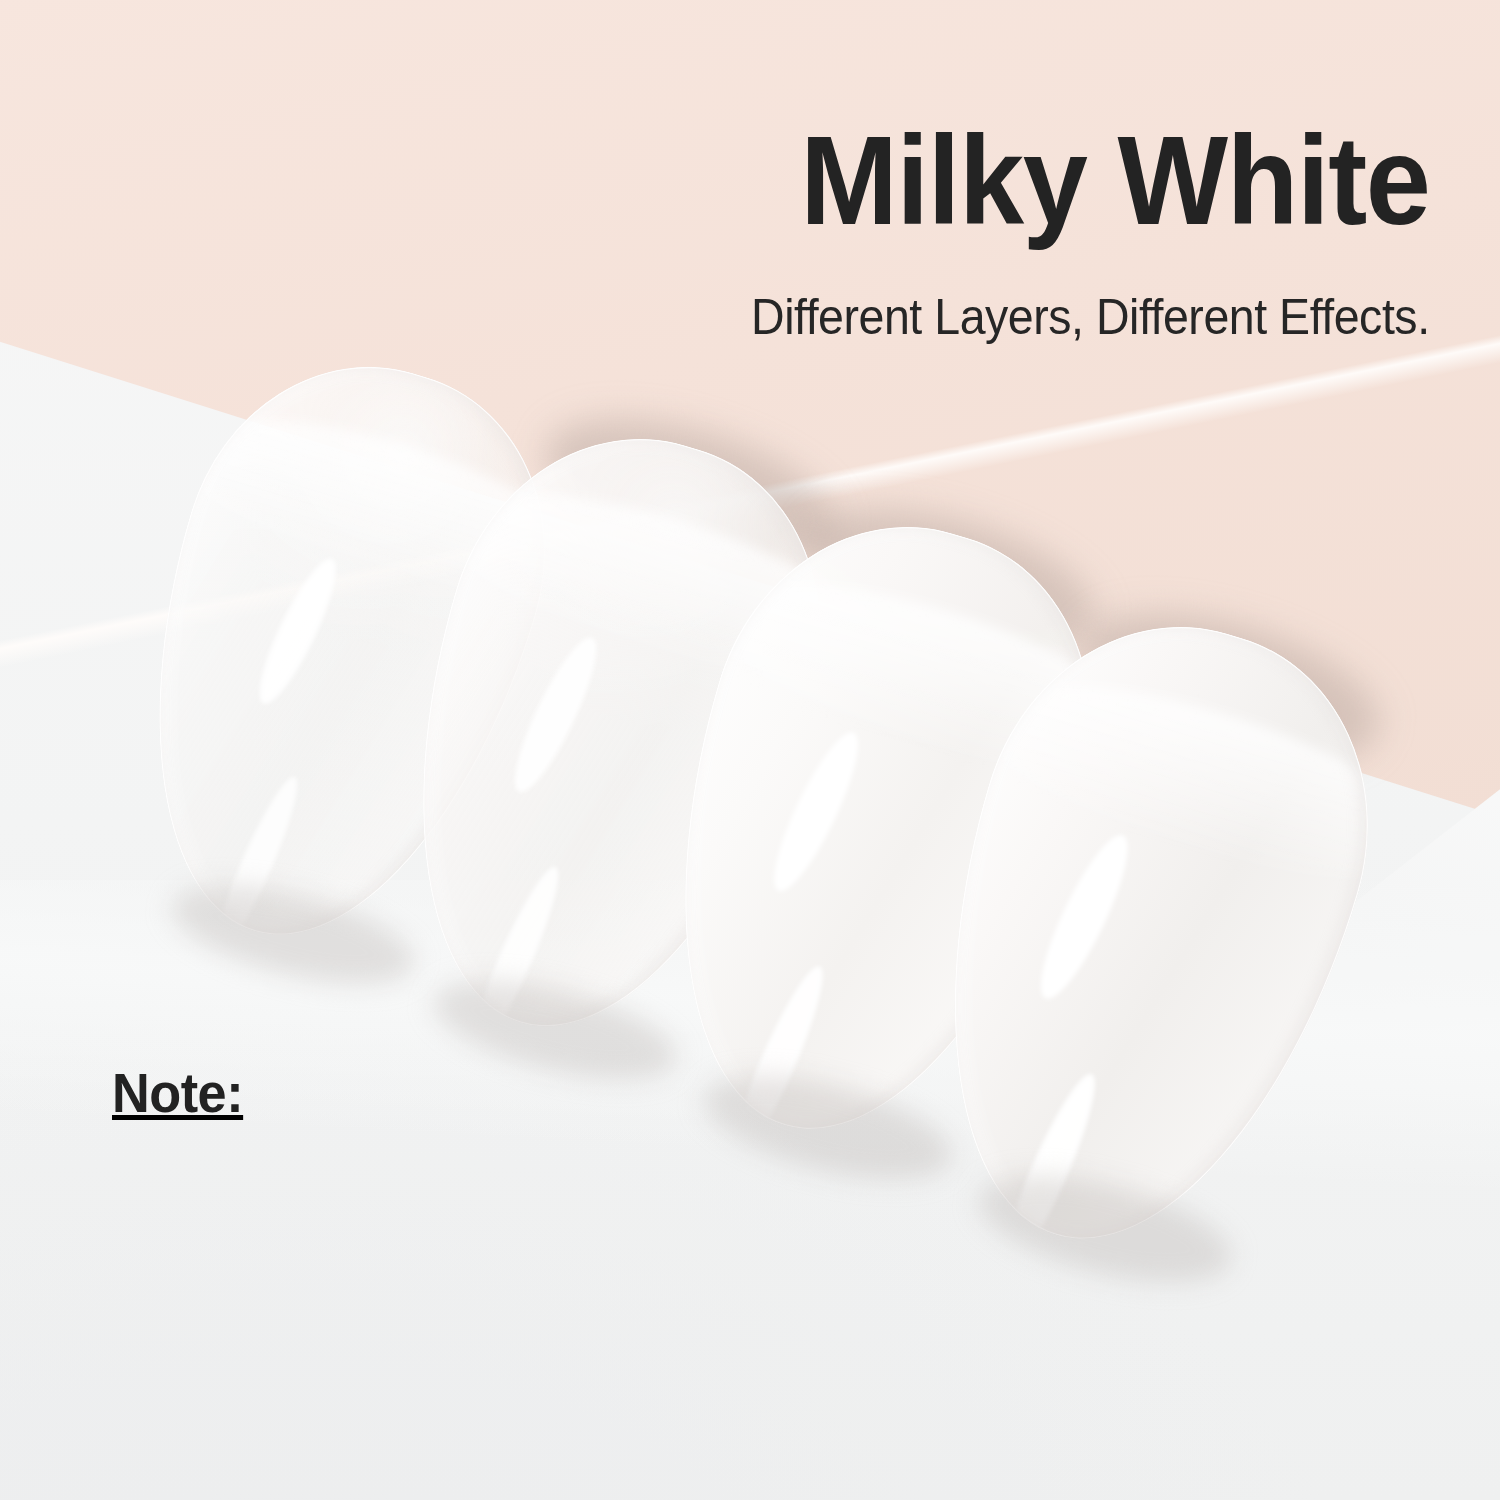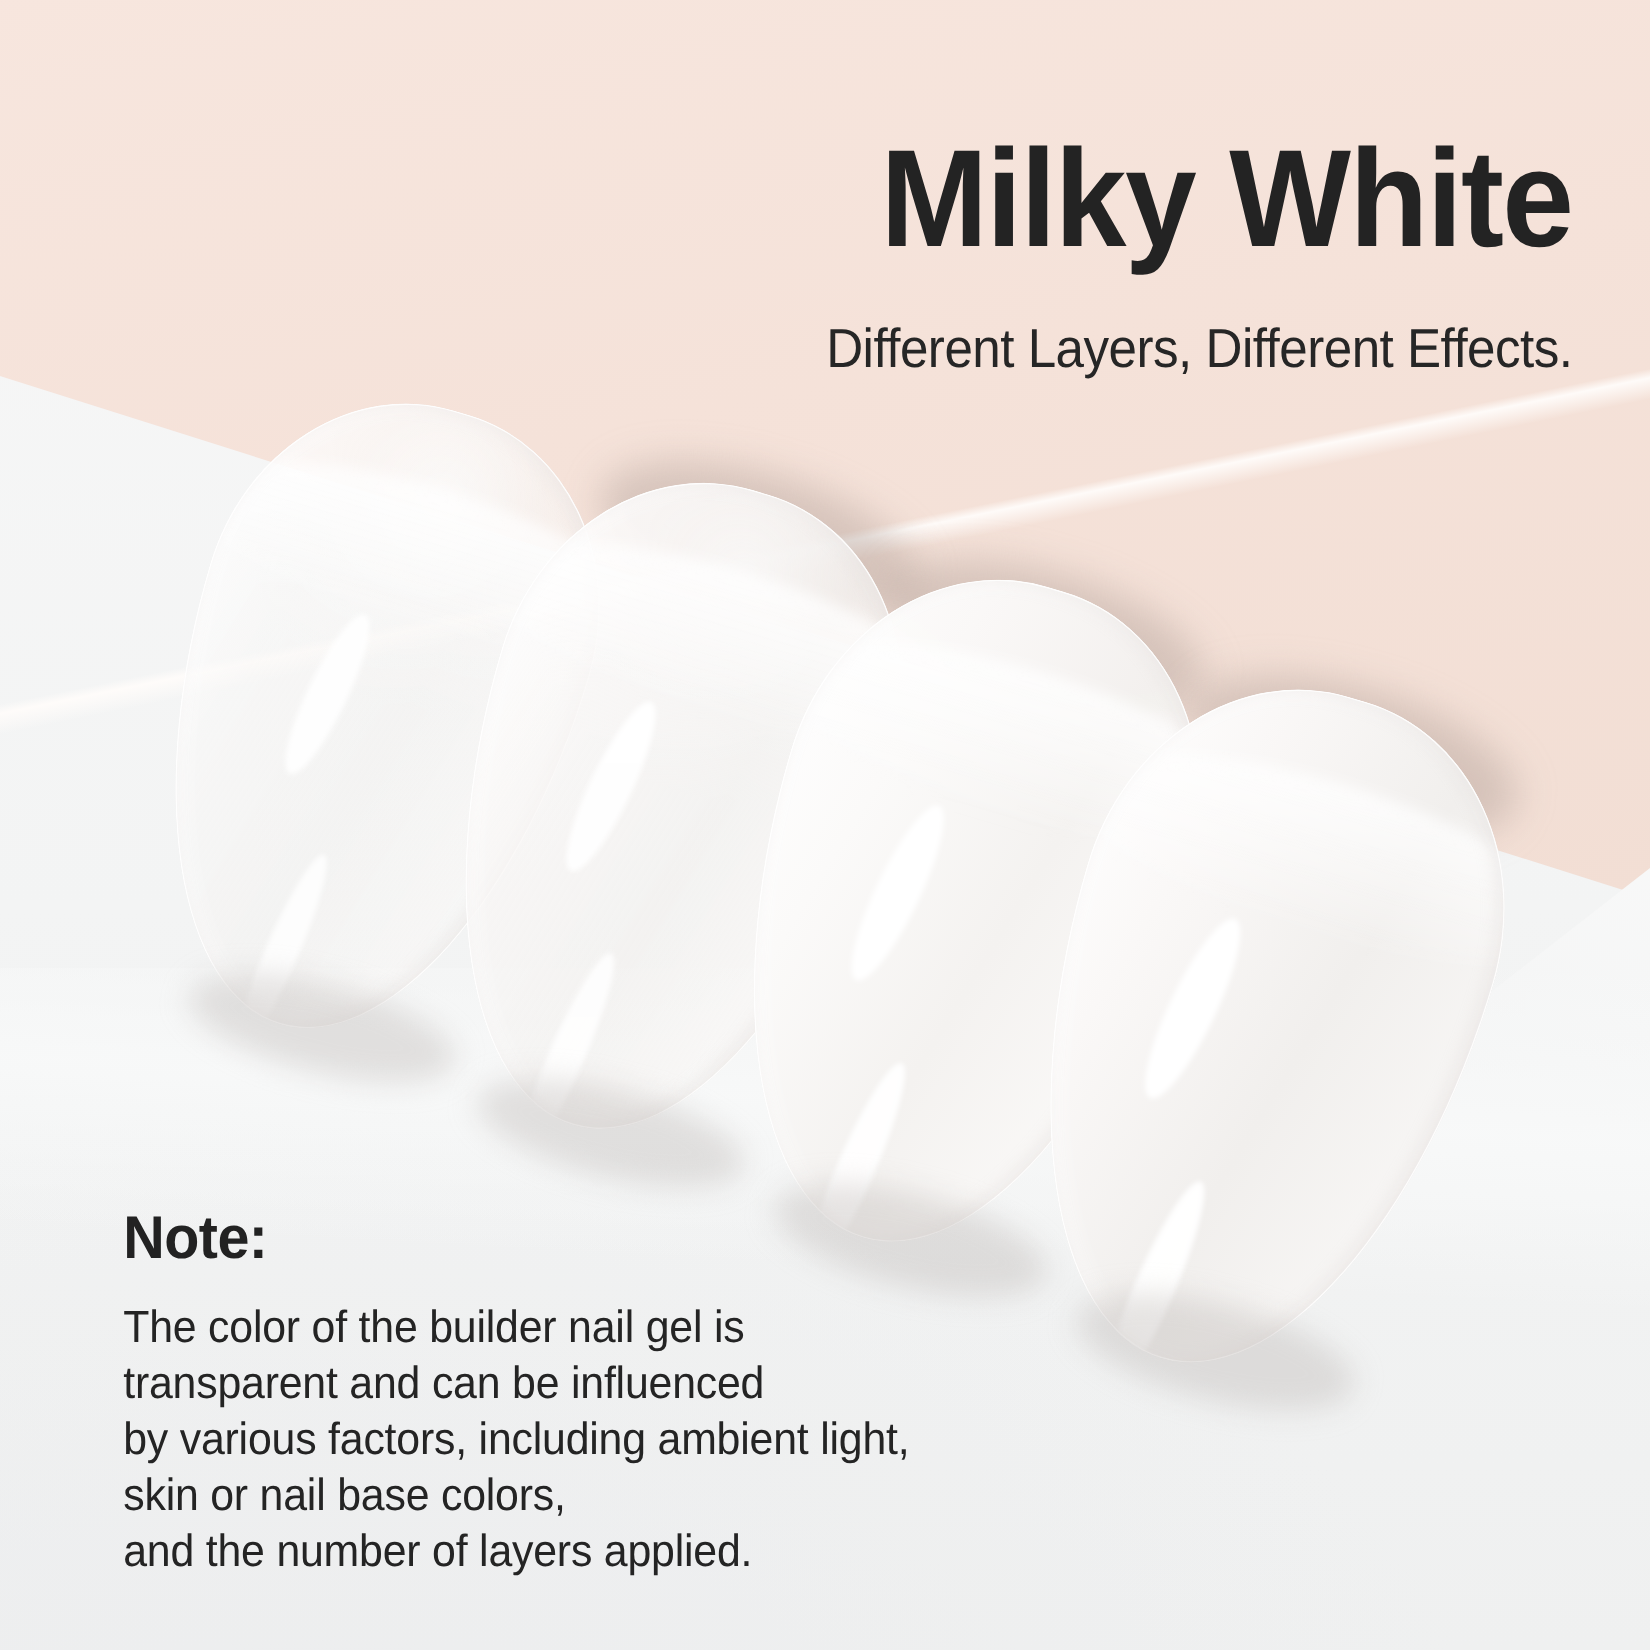--- a/index.html
+++ b/index.html
@@ -90,21 +90,21 @@
     transform:scaleX(.93);transform-origin:100% 50%;
     white-space:nowrap;
   }
   .subtitle{
     position:absolute;right:70px;top:292px;
     font-size:50px;line-height:1;font-weight:400;
     color:#262626;letter-spacing:-.5px;
     transform:scaleX(.93);transform-origin:100% 50%;
     white-space:nowrap;
   }
-  .note-block{position:absolute;left:112px;top:1098px;width:900px;}
+  .note-block{position:absolute;left:112px;top:1066px;width:900px;text-decoration:underline;}
   .note-head{
     font-size:55px;line-height:1;font-weight:700;color:#222;
     letter-spacing:-.5px;transform:scaleX(.95);transform-origin:0 50%;
   }
   .note-body{margin-top:28px;}
   .note-line{
     font-size:41px;line-height:51px;font-weight:400;color:#242424;
     letter-spacing:-.2px;white-space:nowrap;
     transform:scaleX(.95);transform-origin:0 50%;
   }
@@ -168,22 +168,15 @@
   <div class="nail-contact" style="left:168px;top:895px;width:250px;height:80px;transform:rotate(14deg);"></div>
   <div class="nail-contact" style="left:430px;top:990px;width:250px;height:80px;transform:rotate(14deg);"></div>
   <div class="nail-contact" style="left:700px;top:1085px;width:255px;height:85px;transform:rotate(14deg);"></div>
   <div class="nail-contact" style="left:975px;top:1185px;width:260px;height:88px;transform:rotate(14deg);"></div>
 
   <div class="title">Milky White</div>
   <div class="subtitle">Different Layers, Different Effects.</div>
 
   <div class="note-block">
     <div class="note-head">Note:</div>
-    <div class="note-body">
-      <div class="note-line">The color of the builder nail gel is</div>
-      <div class="note-line">transparent and can be influenced</div>
-      <div class="note-line">by various factors, including ambient light,</div>
-      <div class="note-line">skin or nail base colors,</div>
-      <div class="note-line">and the number of layers applied.</div>
-    </div>
   </div>
 
 </div>
 
 </body></html>

